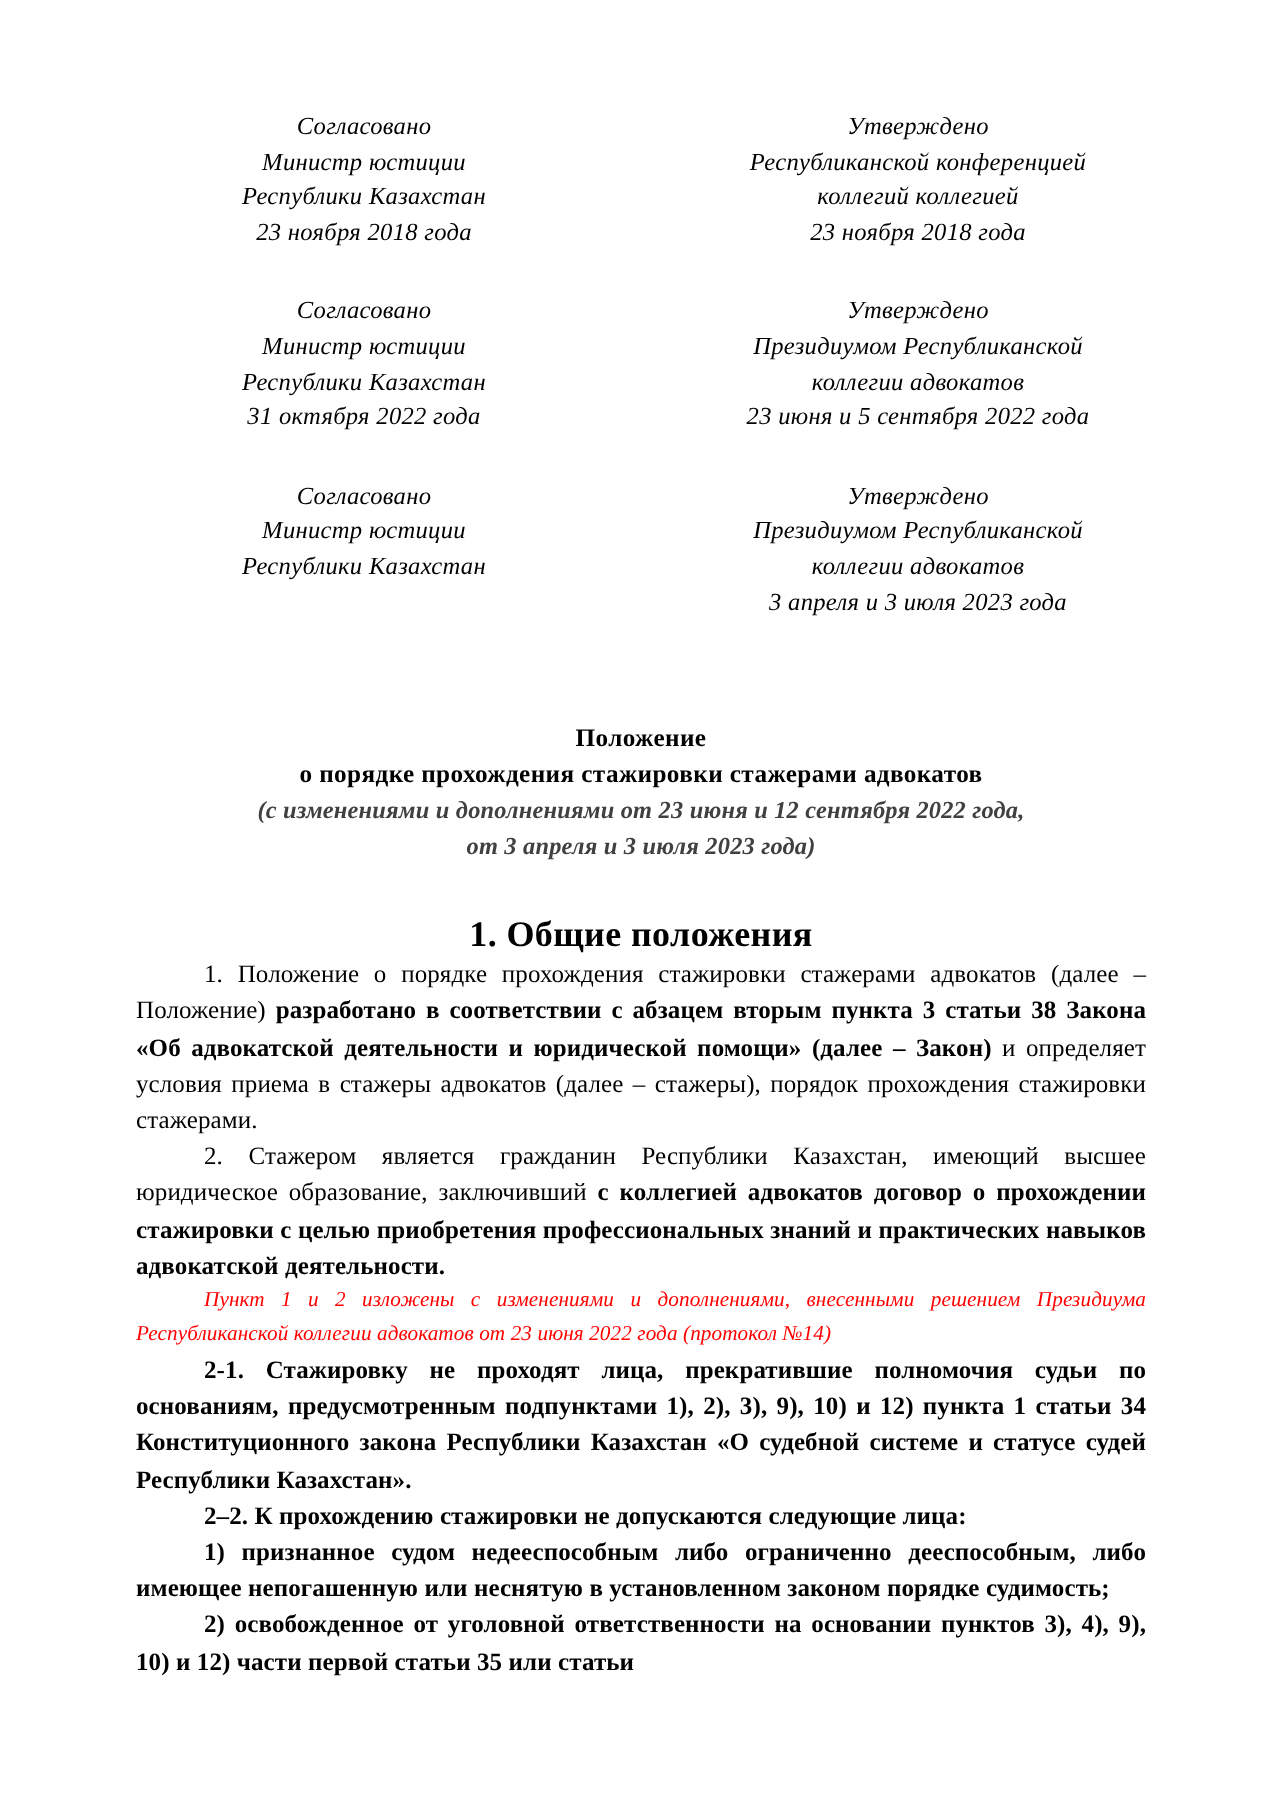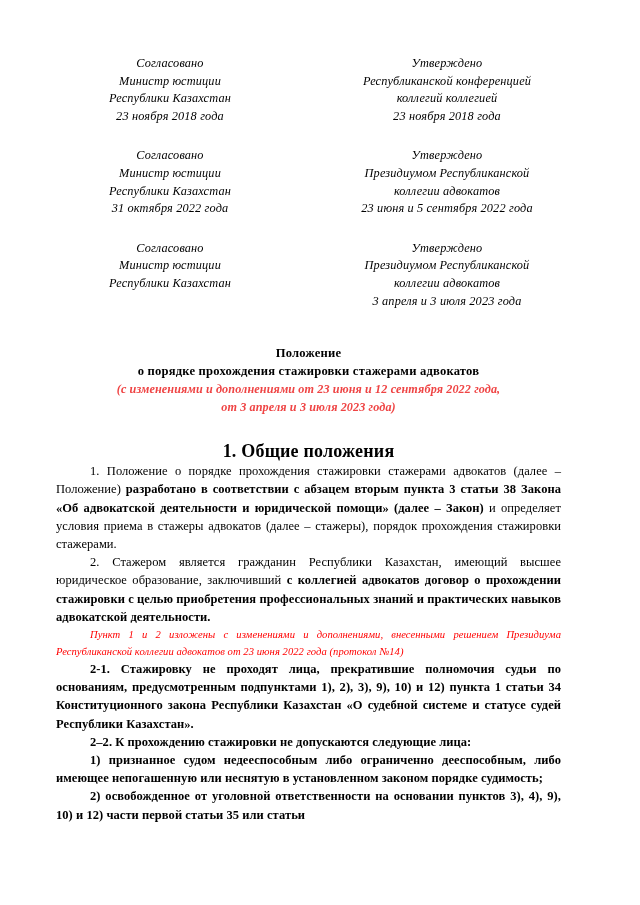--- a/index.html
+++ b/index.html
@@ -17,21 +17,21 @@
   .page {
     width: 640px;
     height: 905px;
     position: relative;
     padding: 0;
     box-sizing: border-box;
     background: #ffffff;
   }
   .content {
     position: absolute;
-    left: 56px;
+    left: 68px;
     top: 0;
     width: 505px;
   }
 
   
   .approvals {
     padding-top: 55px;
   }
   .approval-row {
     display: flex;
@@ -46,34 +46,34 @@
     line-height: 17.6px;
     letter-spacing: 0.15px;
   }
   .approval-col .ln {
     display: block;
     white-space: nowrap;
   }
 
   
   .title-block {
-    margin-top: 34px;
+    margin-top: 50px;
     text-align: center;
   }
   .doc-title {
     font-weight: bold;
     font-size: 12.6px;
     line-height: 18px;
     letter-spacing: 0.2px;
   }
   .doc-title .ln {
     display: block;
   }
   .doc-subtitle {
-    color: #ef4444;
+    color: #404040;
     font-style: italic;
     font-weight: bold;
     font-size: 12.2px;
     line-height: 18px;
     letter-spacing: 0.1px;
   }
   .doc-subtitle .ln {
     display: block;
   }
 

